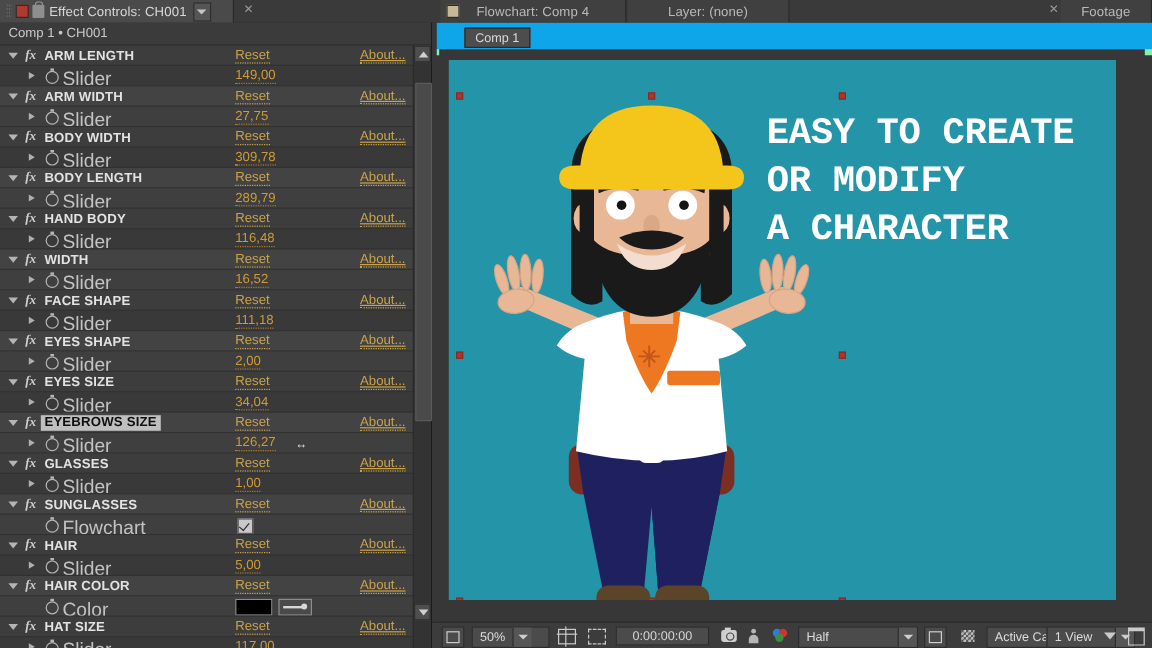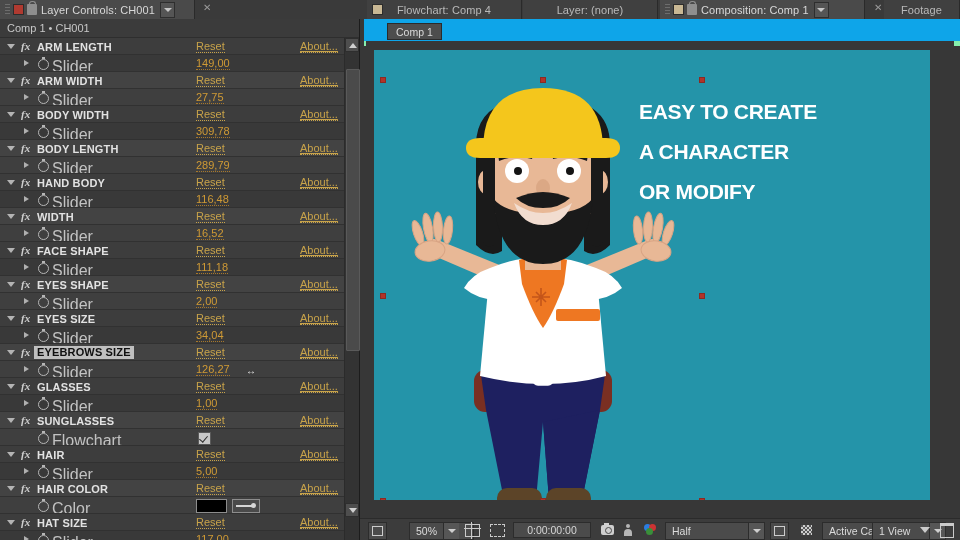--- a/index.html
+++ b/index.html
@@ -66,21 +66,21 @@
   
   .comppanel{position:absolute;left:360px;top:19px;width:600px;height:521px;background:#373737;}
   .compbar{position:absolute;left:4px;top:0;width:600px;height:22px;background:#0ea5e9;border-bottom:5px solid #86efac;}
   .compchip{position:absolute;left:23px;top:4px;height:15px;padding:0 8px;display:flex;align-items:center;background:#4d4d4d;border:1px solid #2b2b2b;font-size:10.5px;color:#dadada;}
   .viewport{position:absolute;left:6px;top:22px;width:588px;height:477px;background:#373737;overflow:hidden;}
   .canvas{position:absolute;left:8px;top:9px;width:556px;height:450px;background:#2494a9;overflow:hidden;}
   .handle{position:absolute;width:6px;height:6px;background:#b1342a;border:1px solid #8c2a22;box-sizing:border-box;}
 
   
   .headline{position:absolute;left:265px;top:42px;width:290px;}
-  .hl-line{font-family:Liberation Sans, sans-serif;font-weight:bold;font-size:21px;line-height:40px;color:#ffffff;letter-spacing:-0.3px;white-space:nowrap;}
+  .hl-line{font-family:Liberation Mono, monospace;font-weight:bold;font-size:31px;line-height:40px;color:#ffffff;letter-spacing:-0.3px;white-space:nowrap;}
 
   
   .char{position:absolute;left:12px;top:20px;width:310px;height:430px;}
 
   
   .btmbar{position:absolute;left:0;top:499px;width:600px;height:22px;background:#3c3c3c;border-top:1px solid #2b2b2b;}
   .bt{position:absolute;top:3px;height:16px;box-sizing:border-box;display:flex;align-items:center;justify-content:center;
       background:#4b4b4b;border:1px solid #2c2c2c;color:#d5d5d5;font-size:10.5px;}
   .bt.flat{background:transparent;border:none;}
   .combo{position:absolute;top:3px;height:16px;display:flex;align-items:stretch;border:1px solid #2c2c2c;background:#4b4b4b;}
@@ -112,41 +112,34 @@
 <body>
 
 <div id="app">
 
   <div class="topstrip">
 
     <div class="tabchip act" style="left:0;width:195px;">
       <span class="gripdots"></span>
       <span class="swatchsq red"></span>
       <span class="lockico"></span>
-      <span class="tlabel">Layer Controls: CH001</span>
+      <span class="tlabel">Effect Controls: CH001</span>
       <span class="menuarrow"></span>
     </div>
     <span class="closex" style="position:absolute;left:198px;top:2px;">✕</span>
 
     <div class="tabchip inactive" style="left:367px;width:155px;justify-content:center;">
       <span class="swatchsq" style="position:absolute;left:5px;"></span>
       <span class="tlabel">Flowchart: Comp 4</span>
     </div>
 
     <div class="tabchip inactive" style="left:523px;width:135px;justify-content:center;">
       <span class="tlabel">Layer: (none)</span>
     </div>
 
-    <div class="tabchip act" style="left:660px;width:205px;">
-      <span class="gripdots"></span>
-      <span class="swatchsq"></span>
-      <span class="lockico"></span>
-      <span class="tlabel">Composition: Comp 1</span>
-      <span class="menuarrow"></span>
-    </div>
     <span class="closex" style="position:absolute;left:869px;top:2px;">✕</span>
 
     <div class="tabchip inactive" style="left:884px;width:76px;justify-content:center;">
       <span class="tlabel">Footage</span>
     </div>
   </div>
 
   <div class="ecpanel">
     <div class="ecbread">Comp 1 • CH001</div>
     <div class="eclist" id="eclist">
@@ -435,41 +428,41 @@
           <path d="M128 133 q29 20 58 0 q-8 22 -29 22 q-21 0 -29 -22 Z" fill="#f2ddd0"></path>
 
           <path d="M130 128 q27 -12 54 0 q-10 10 -27 10 q-17 0 -27 -10 Z" fill="#1a1a1a"></path>
 
           <path d="M157 18 q-60 0 -60 62 l120 0 q0 -62 -60 -62 Z" fill="#f4c61c"></path>
           <path d="M80 78 q0 -10 14 -10 l126 0 q14 0 14 10 q0 10 -14 10 l-126 0 q-14 0 -14 -10 Z" fill="#f4c61c"></path>
         </svg>
 
         <div class="headline">
           <div class="hl-line">EASY TO CREATE</div>
+          <div class="hl-line">OR MODIFY</div>
           <div class="hl-line">A CHARACTER</div>
-          <div class="hl-line">OR MODIFY</div>
         </div>
 
         <div class="handle" style="left:6px;top:27px;"></div>
         <div class="handle" style="left:166px;top:27px;"></div>
         <div class="handle" style="left:325px;top:27px;"></div>
         <div class="handle" style="left:6px;top:243px;"></div>
         <div class="handle" style="left:325px;top:243px;"></div>
         <div class="handle" style="left:6px;top:448px;"></div>
         <div class="handle" style="left:166px;top:448px;"></div>
         <div class="handle" style="left:325px;top:448px;"></div>
       </div>
     </div>
 
     <div class="btmbar">
       <div class="icobox" style="left:8px;">
           <span class="sqico"></span>
         </div>
 
-      <div class="combo" style="left:33px;width:63px;margin-left:16px;">
+      <div class="combo" style="left:33px;width:63px;">
         <span class="cv">50%</span>
         <span class="ca"></span>
       </div>
 
       <div class="bt flat" style="left:103px;width:18px;">
           <span class="regionico2"></span>
         </div>
       <div class="bt flat" style="left:128px;width:18px;">
           <span class="regionico"></span>
         </div>

